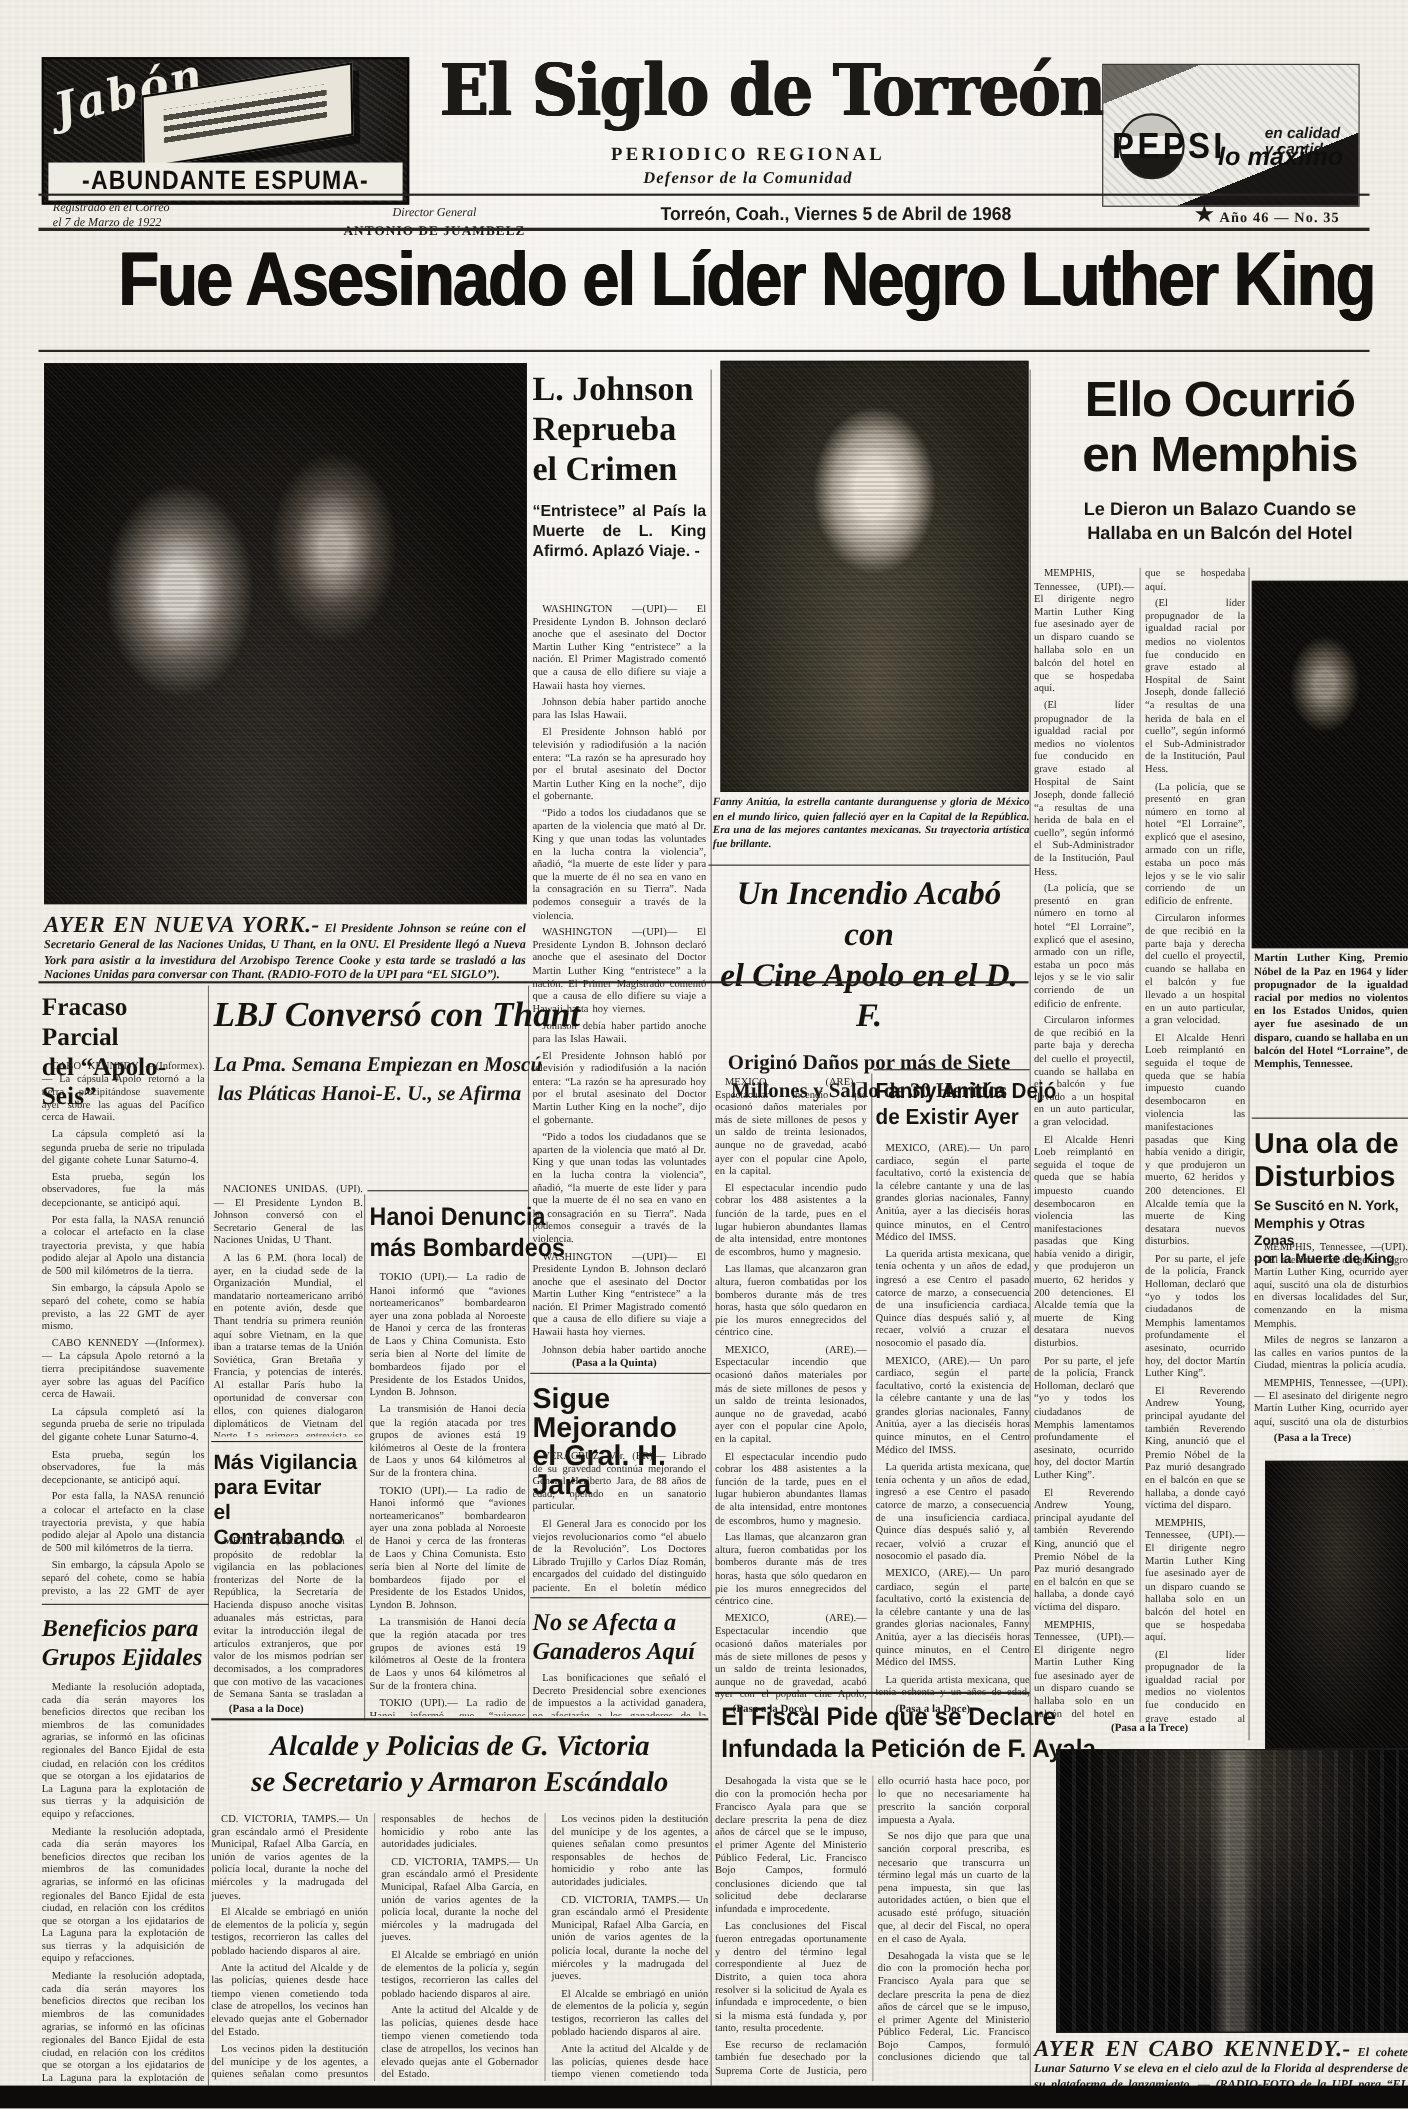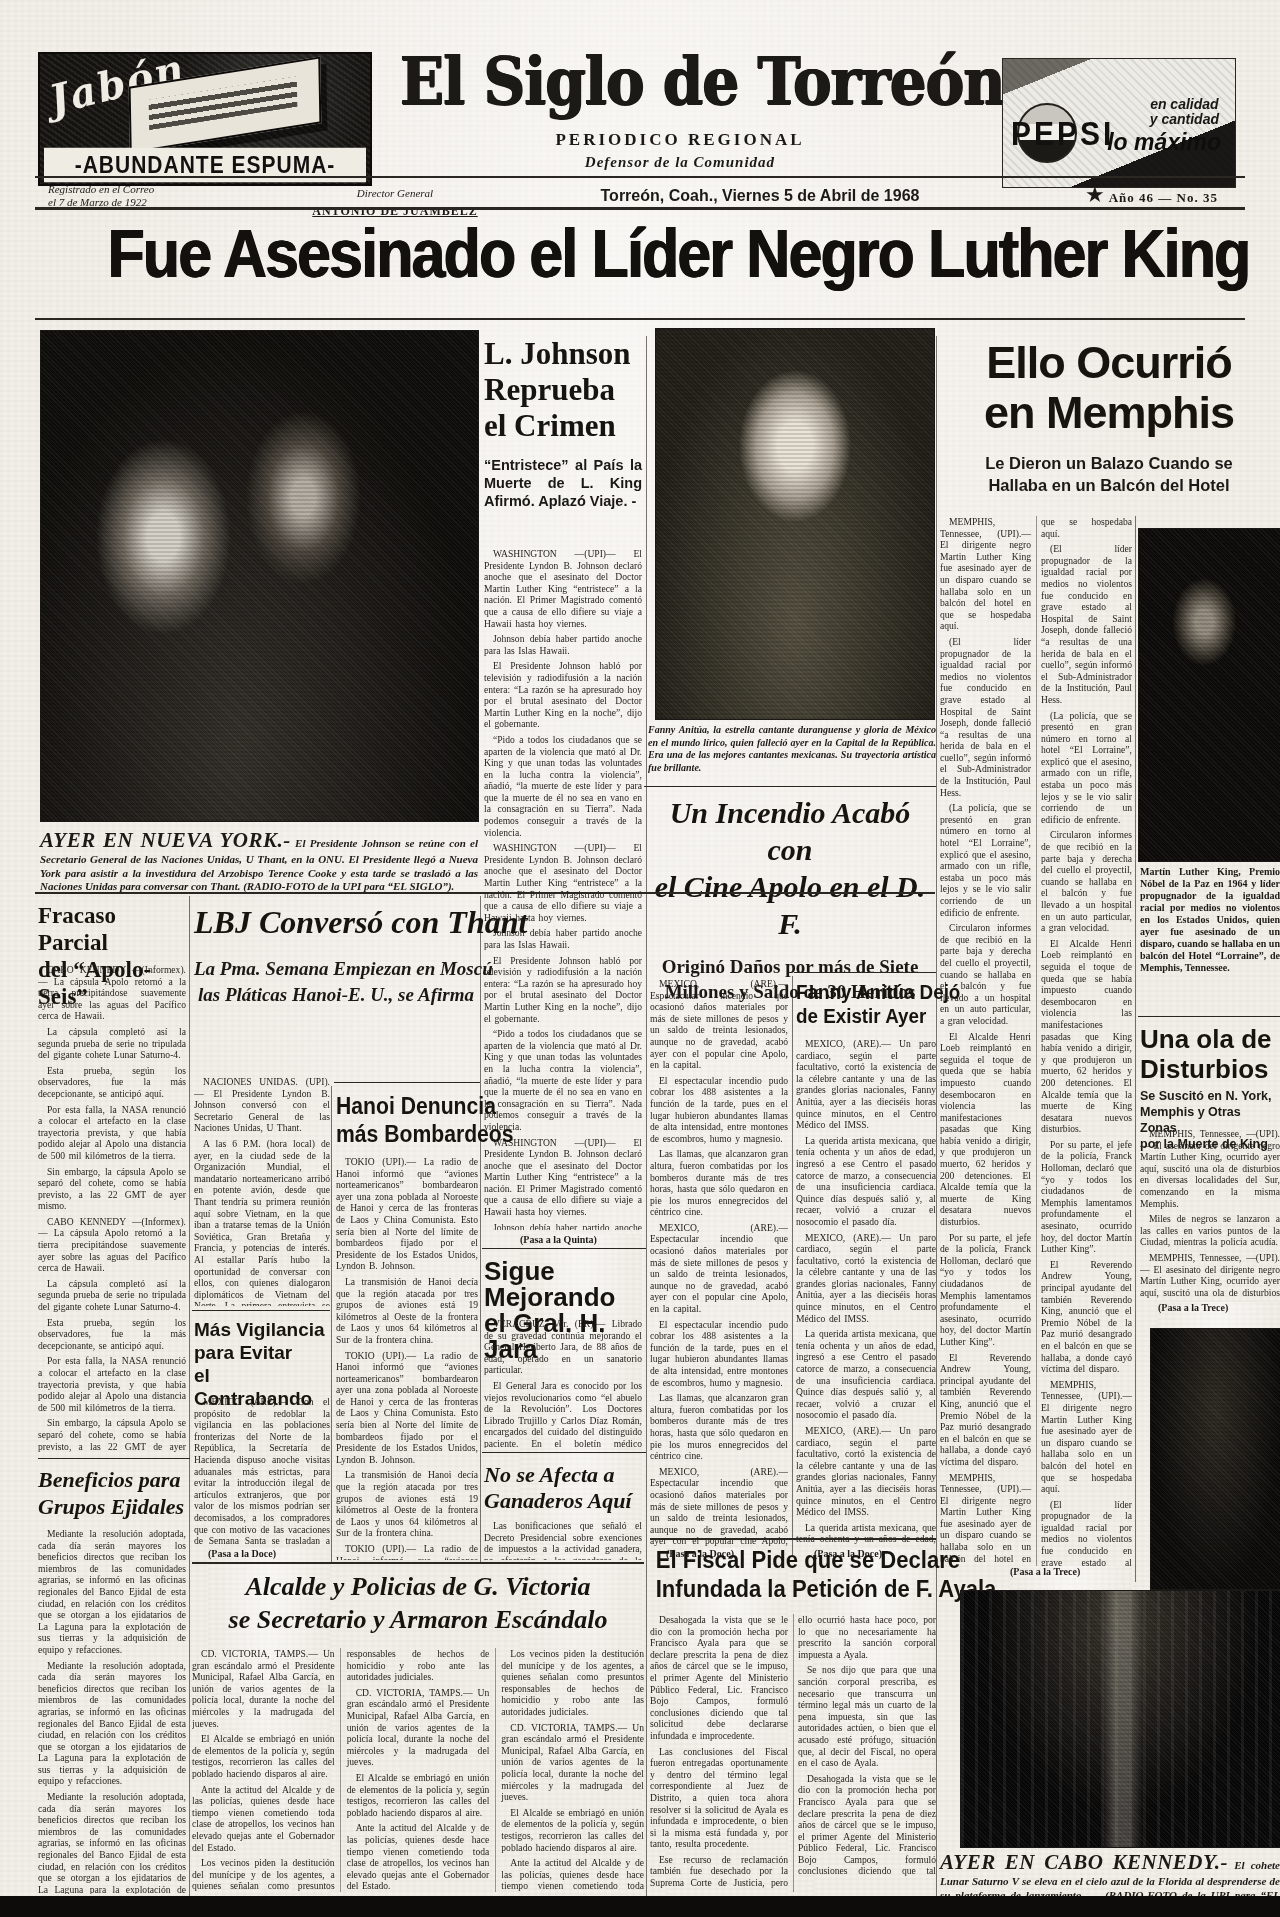--- a/index.html
+++ b/index.html
@@ -37,25 +37,25 @@
   .mast-tag{font:italic bold 15px "Liberation Serif",serif;text-align:center;letter-spacing:1px;}
   .pepsi{background:linear-gradient(158deg,#6d6a64 0 16%,#ecebe5 16% 70%,#191816 70%);
     border:1px solid #2a2723;overflow:hidden;}
   .pepsi::before{content:"";position:absolute;inset:0;
     background:repeating-linear-gradient(45deg, rgba(0,0,0,.08) 0 2px, transparent 2px 6px);}
   .pepsi .cap{position:absolute;left:14px;top:44px;width:56px;height:56px;border-radius:50%;
     background:linear-gradient(180deg,#c9c6bf 0 34%,#f2f0ea 34% 62%,#1c1a17 62%);
     border:2px solid #23211d;}
   .pepsi .brand{position:absolute;left:8px;top:58px;font:bold 30px "Liberation Sans",sans-serif;
     letter-spacing:3px;color:#13110f;transform:scaleY(1.1);}
-  .pepsi .t1{position:absolute;right:16px;top:38px;text-align:center;
+  .pepsi .t1{position:absolute;right:16px;top:54px;text-align:left;
     font:italic bold 14px "Liberation Sans",sans-serif;line-height:15px;color:#1a1816;}
   .pepsi .t2{position:absolute;right:14px;top:70px;font:italic bold 23px "Liberation Sans",sans-serif;color:#0f0e0c;}
   .tiny-it{font:italic 11px "Liberation Serif",serif;line-height:13px;}
-  .dirname{font:bold 12px "Liberation Serif",serif;letter-spacing:1px;text-decoration:underline;}
+  .dirname{font:bold 12px "Liberation Serif",serif;letter-spacing:1px;}
   .dateline{font:bold 16px "Liberation Sans",sans-serif;text-align:center;transform:scaleY(1.05);}
   .edition{font:bold 13px "Liberation Serif",serif;letter-spacing:1px;}
   .star{font-size:22px;line-height:22px;}
 
   
   .banner{font:bold 69px "Liberation Sans",sans-serif;letter-spacing:-2px;white-space:nowrap;
     text-align:center;transform:scaleX(.88);transform-origin:50% 0;width:1210px;
     text-shadow:.7px 0 0 currentColor,-.7px 0 0 currentColor;color:#13110e;}
 
   

